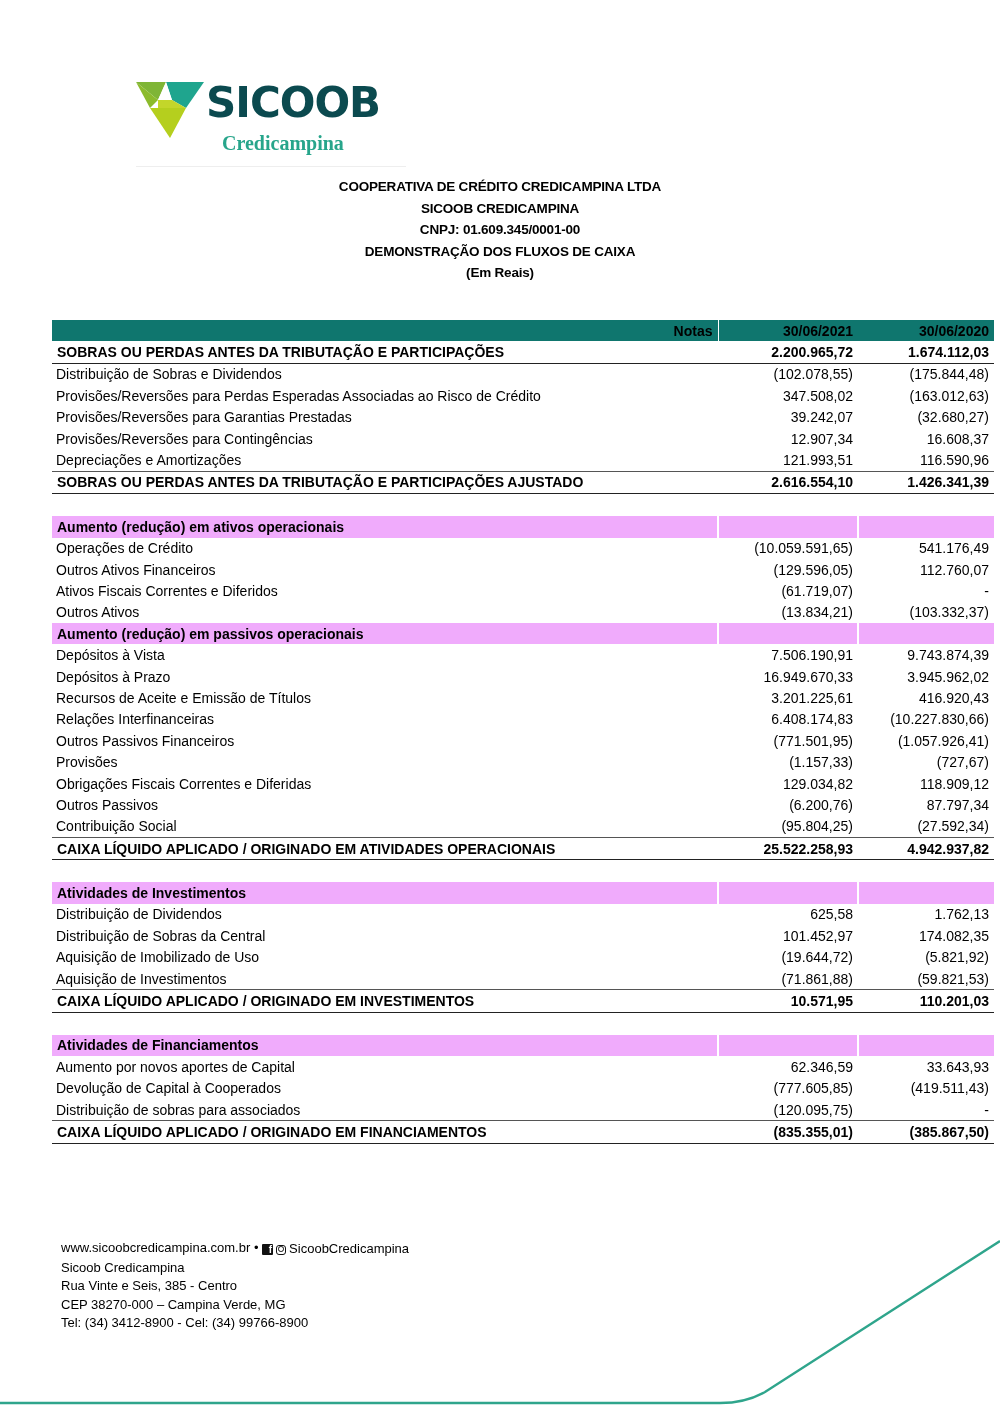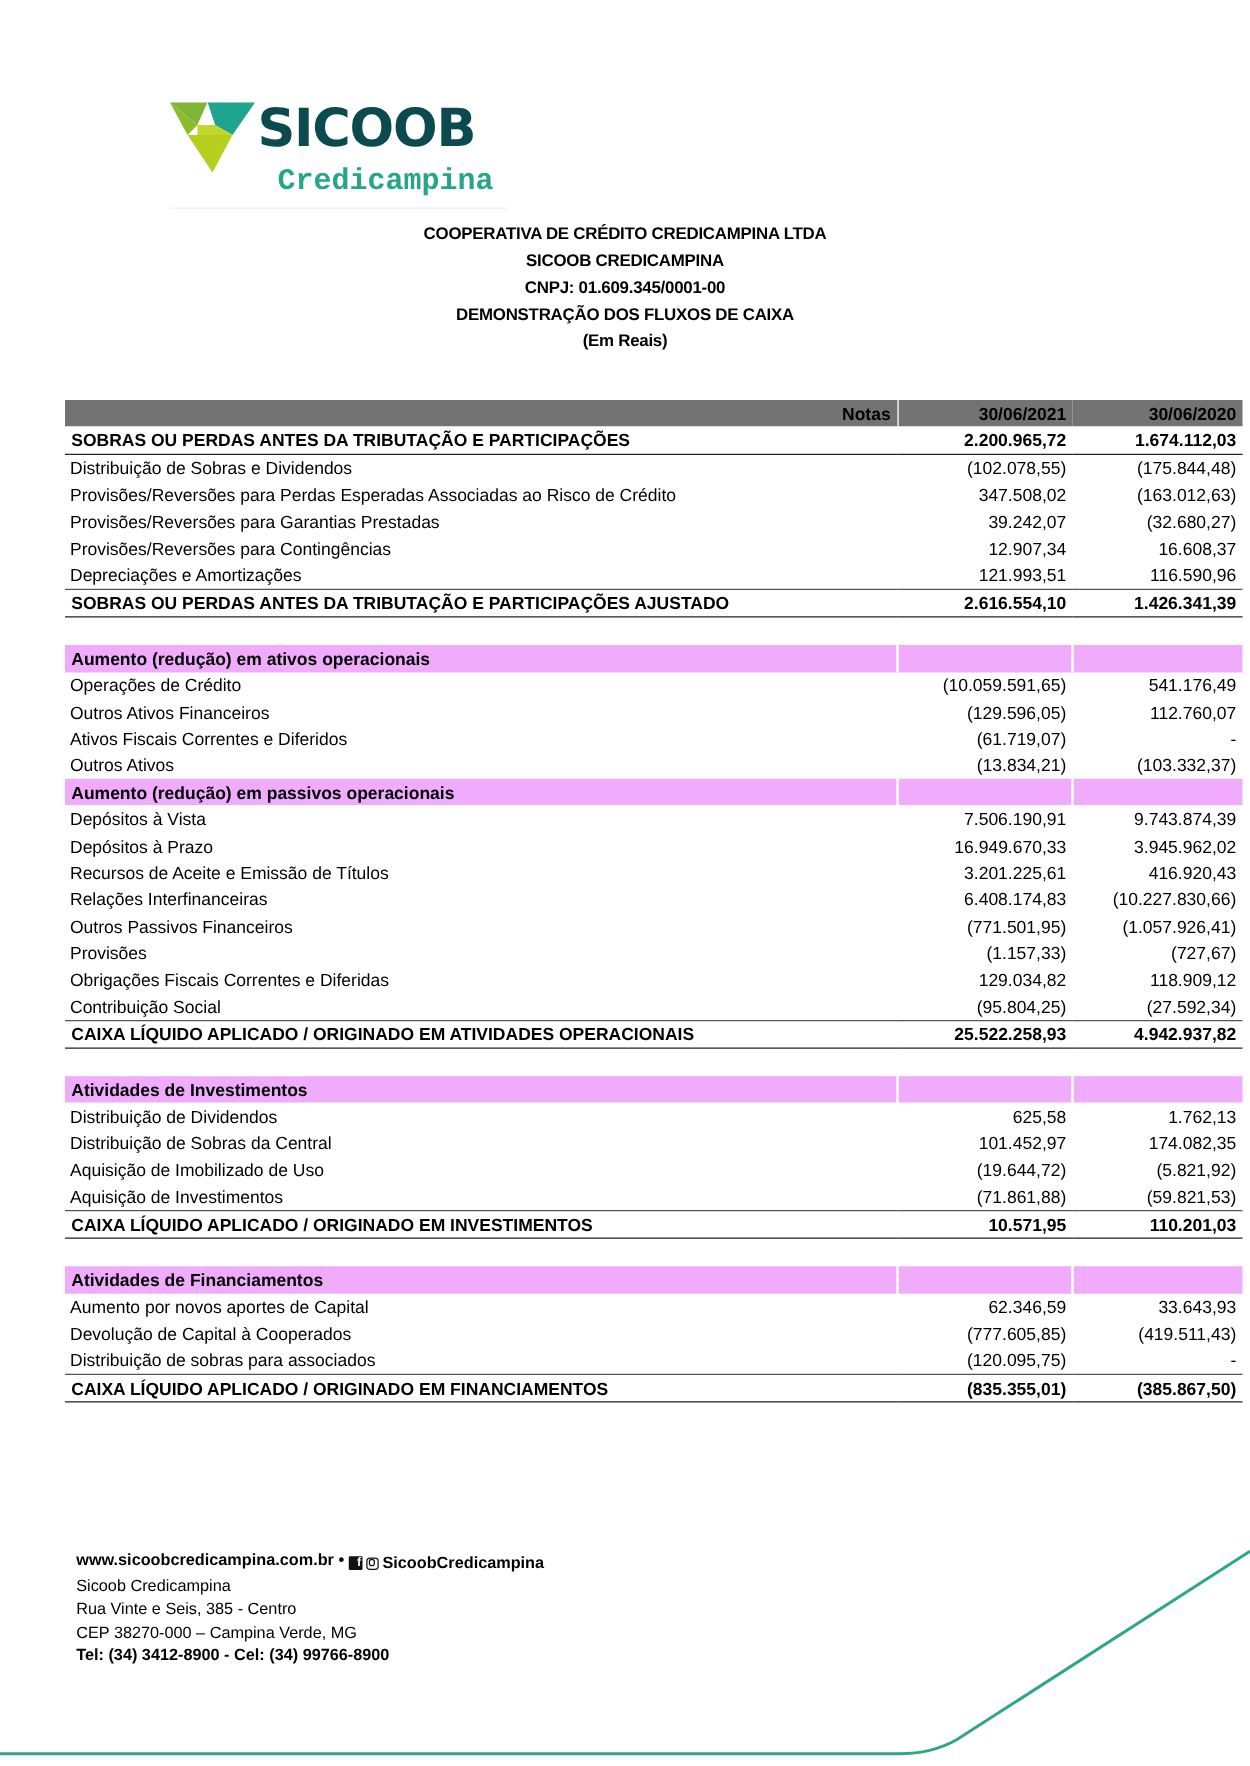--- a/index.html
+++ b/index.html
@@ -2,48 +2,48 @@
 <html><head>
 <meta charset="utf-8">
 <style>
   html, body { margin: 0; padding: 0; background: #ffffff; }
   body { width: 1000px; height: 1413px; position: relative; overflow: hidden;
          font-family: "Liberation Sans", sans-serif; color: #000; }
   .logo { position: absolute; left: 136px; top: 78px; width: 280px; height: 92px; }
   .logo-mark { position: absolute; left: 0; top: 0; width: 70px; height: 62px; }
   .logo-word { position: absolute; left: 70px; top: -6px; font-family: "DejaVu Sans", sans-serif;
                font-weight: bold; font-size: 42px; letter-spacing: -1px; color: #0b4a4f; line-height: 62px; }
-  .logo-sub { position: absolute; left: 86px; top: 54px; font-family: Liberation Mono, monospace;
-              font-weight: bold; font-size: 24px; color: #27a58b; letter-spacing: 0px; }
+  .logo-sub { position: absolute; left: 86px; top: 54px; font-family: Liberation Serif, serif;
+              font-weight: bold; font-size: 20px; color: #27a58b; letter-spacing: 0px; }
   .logo-rule { position: absolute; left: 0; top: 88px; width: 270px; height: 1px; background: #eeeeee; }
 
   .titles { position: absolute; left: 0; top: 176px; width: 1000px; text-align: center;
             font-weight: bold; font-size: 13.5px; line-height: 21.5px; }
   .titles div { letter-spacing: -0.2px; }
 
   table.dfc { position: absolute; left: 52px; top: 320px; width: 894px; border-collapse: collapse;
               font-size: 14px; table-layout: fixed; }
   table.dfc td { height: 21.4px; padding: 0 5px; white-space: nowrap; line-height: 20px; }
   col.c-label { width: 608px; }
   col.c-notas { width: 58px; }
   col.c-y1 { width: 140px; }
   col.c-y2 { width: 136px; }
   .num { text-align: right; }
-  tr.head td { background: #737373; font-weight: bold; text-align: right; }
+  tr.head td { background: #0f766e; font-weight: bold; text-align: right; }
   tr.head td.c1 { border-right: 1px solid #fff; }
   tr.total td { font-weight: bold; }
   tr.total-top td { border-top: 1.5px solid #555; }
   tr.total-bottom td { border-bottom: 1.5px solid #222; }
   tr.group td { background: #f0abfc; font-weight: bold; }
   tr.group td.gsep { border-left: 2px solid #fff; }
   tr.spacer td { height: 22px; }
   tr.item td.label { padding-left: 4px; }
 
   .footer { position: absolute; left: 61px; top: 1239px; font-size: 13px; line-height: 18.5px; }
-  .footer .b { font-weight: bold; }
+  .footer .b { font-weight: normal; }
   .footer .social { display: inline-flex; align-items: center; gap: 3px; vertical-align: -1px; }
   .fb { display: inline-block; width: 11px; height: 11px; background: #111; color: #fff;
         font-size: 10px; font-weight: bold; line-height: 12px; text-align: right; padding-right: 1px;
         box-sizing: border-box; border-radius: 1px; }
   .ig { display: inline-block; width: 10px; height: 10px; border: 1.6px solid #111; border-radius: 3px;
         position: relative; box-sizing: border-box; }
   .ig::after { content: ""; position: absolute; left: 1.5px; top: 1.5px; width: 3.6px; height: 3.6px;
                border: 1.3px solid #111; border-radius: 50%; box-sizing: content-box; left: 0.8px; top: 0.8px; }
   .wave { position: absolute; left: 0; top: 1230px; width: 1000px; height: 183px; }
 </style>
@@ -201,20 +201,26 @@
         <td class="num">(1.157,33)</td>
         <td class="num">(727,67)</td>
       </tr>
       <tr class="item">
         <td class="label">Obrigações Fiscais Correntes e Diferidas</td>
         <td class="num"></td>
         <td class="num">129.034,82</td>
         <td class="num">118.909,12</td>
       </tr>
       <tr class="item">
+        <td class="label">Outros Passivos</td>
+        <td class="num"></td>
+        <td class="num">(6.200,76)</td>
+        <td class="num">87.797,34</td>
+      </tr>
+      <tr class="item">
         <td class="label">Contribuição Social</td>
         <td class="num"></td>
         <td class="num">(95.804,25)</td>
         <td class="num">(27.592,34)</td>
       </tr>
       <tr class="total total-top total-bottom">
         <td class="label">CAIXA LÍQUIDO APLICADO / ORIGINADO EM ATIVIDADES OPERACIONAIS</td>
         <td class="num"></td>
         <td class="num">25.522.258,93</td>
         <td class="num">4.942.937,82</td>

